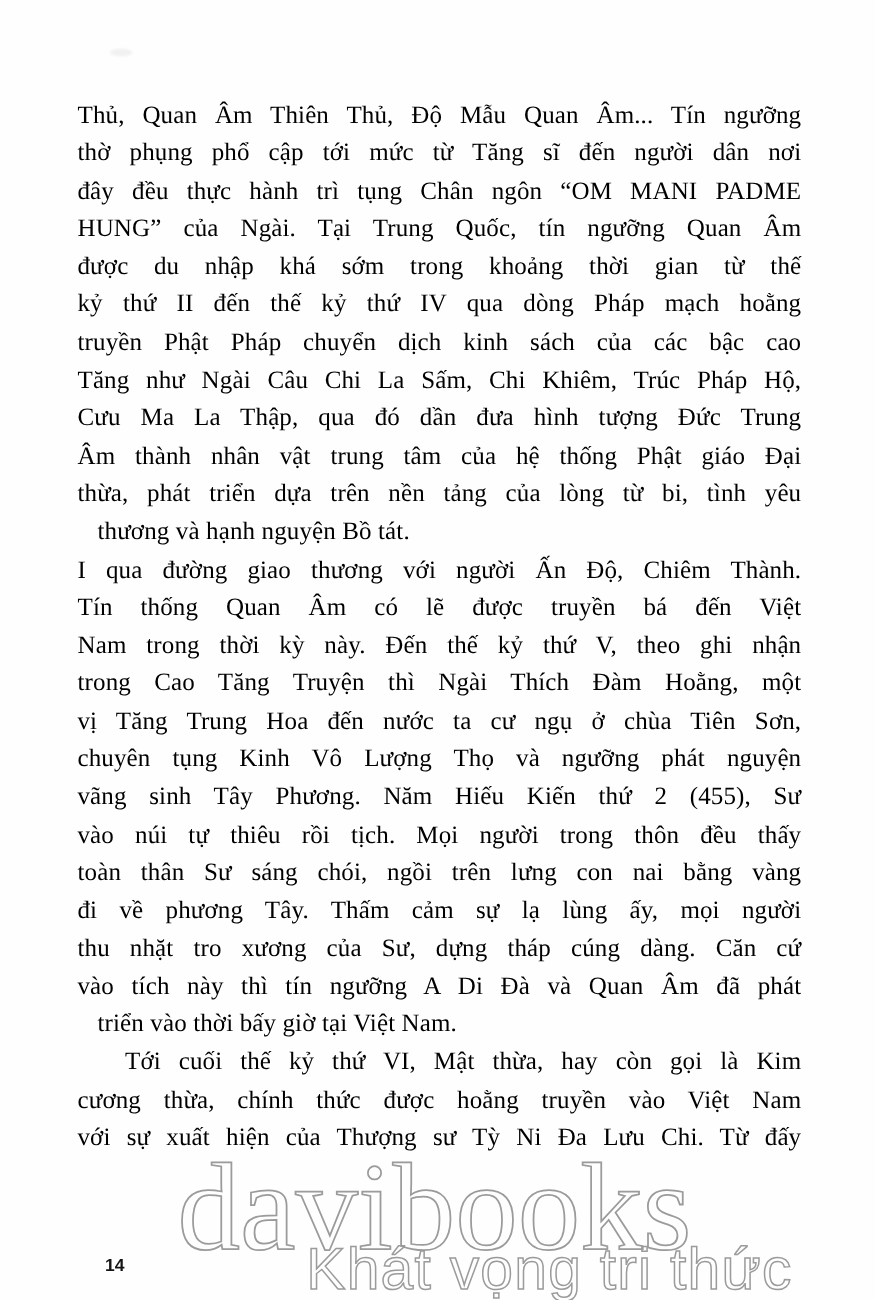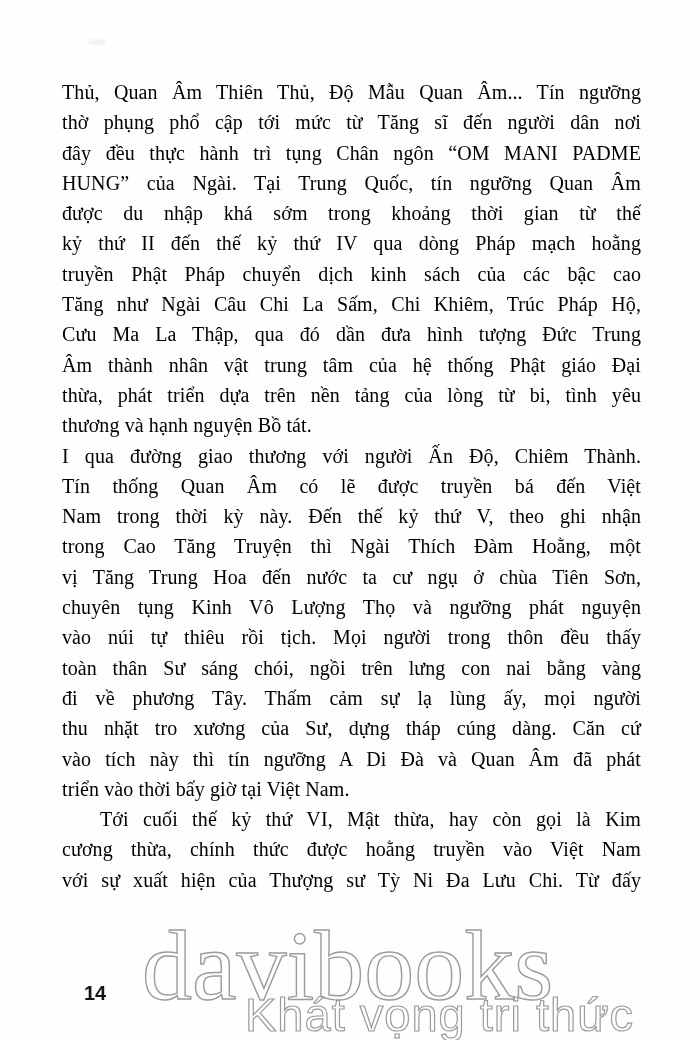--- a/index.html
+++ b/index.html
@@ -40,29 +40,29 @@
   .para { margin: 0; padding: 0; }
   .line {
     line-height: 30.3px;
     height: 30.3px;
     text-align: justify;
     text-align-last: justify;
     overflow: visible;
     letter-spacing: 0.1px;
   }
   .line.first-indent { padding-left: 38px; }
-  .line.last-left { text-align-last: left; }
+  .line.last-left { text-align-last: left; margin-left: 16px; }
   
   .page-number {
     position: absolute;
     left: 84px;
-    top: 982px;
+    top: 1004px;
     font-family: "Liberation Sans", "DejaVu Sans", sans-serif;
     font-weight: 700;
-    font-size: 20px;
+    font-size: 14px;
     color: #141414;
     z-index: 2;
   }
   
   .wm-brand {
     position: absolute;
     left: 142px;
     top: 916px;
     font-family: "Liberation Serif", "DejaVu Serif", serif;
     font-size: 100px;
@@ -111,20 +111,21 @@
         <div class="line">thừa, phát triển dựa trên nền tảng của lòng từ bi, tình yêu</div>
         <div class="line last-left">thương và hạnh nguyện Bồ tát.</div>
       </div>
       <div class="para">
         <div class="line">I qua đường giao thương với người Ấn Độ, Chiêm Thành.</div>
         <div class="line">Tín thống Quan Âm có lẽ được truyền bá đến Việt</div>
         <div class="line">Nam trong thời kỳ này. Đến thế kỷ thứ V, theo ghi nhận</div>
         <div class="line">trong Cao Tăng Truyện thì Ngài Thích Đàm Hoằng, một</div>
         <div class="line">vị Tăng Trung Hoa đến nước ta cư ngụ ở chùa Tiên Sơn,</div>
         <div class="line">chuyên tụng Kinh Vô Lượng Thọ và ngưỡng phát nguyện</div>
+        <div class="line">vãng sinh Tây Phương. Năm Hiếu Kiến thứ 2 (455), Sư</div>
         <div class="line">vào núi tự thiêu rồi tịch. Mọi người trong thôn đều thấy</div>
         <div class="line">toàn thân Sư sáng chói, ngồi trên lưng con nai bằng vàng</div>
         <div class="line">đi về phương Tây. Thấm cảm sự lạ lùng ấy, mọi người</div>
         <div class="line">thu nhặt tro xương của Sư, dựng tháp cúng dàng. Căn cứ</div>
         <div class="line">vào tích này thì tín ngưỡng A Di Đà và Quan Âm đã phát</div>
         <div class="line last-left">triển vào thời bấy giờ tại Việt Nam.</div>
       </div>
       <div class="para">
         <div class="line first-indent">Tới cuối thế kỷ thứ VI, Mật thừa, hay còn gọi là Kim</div>
         <div class="line">cương thừa, chính thức được hoằng truyền vào Việt Nam</div>

